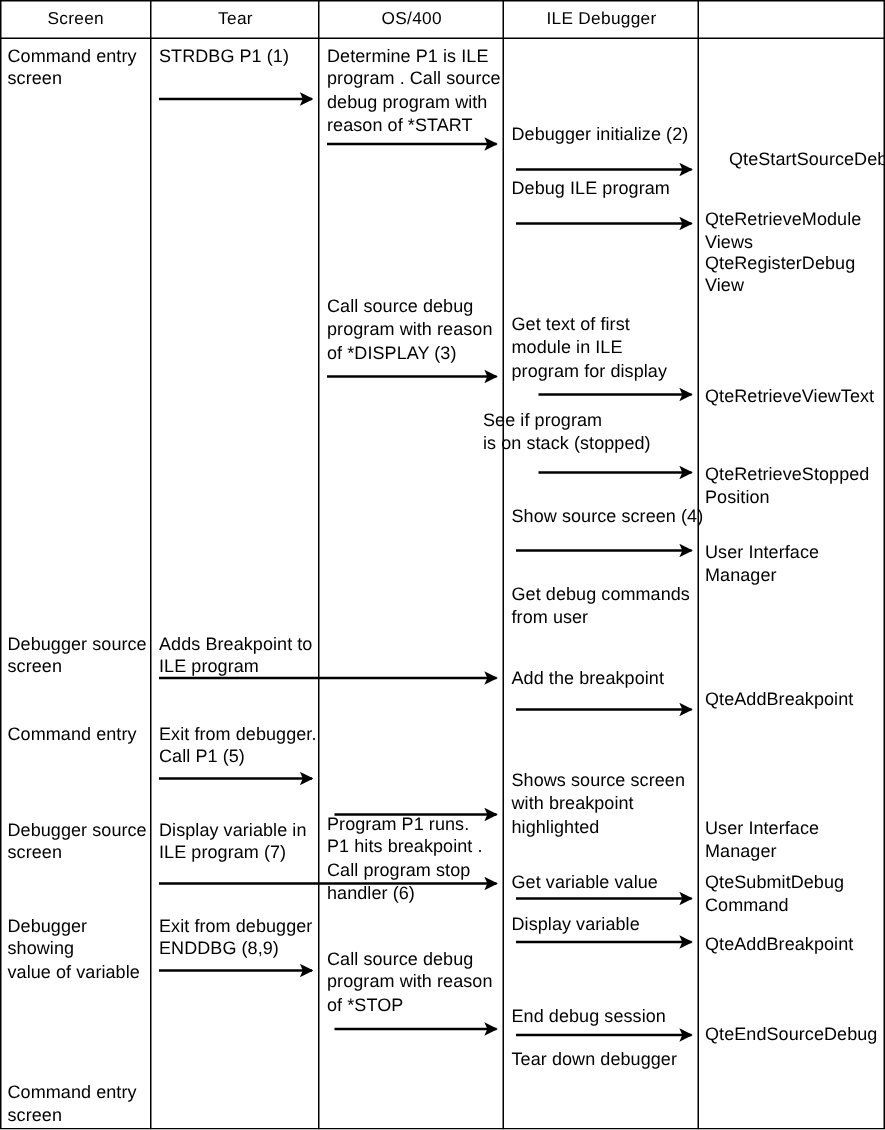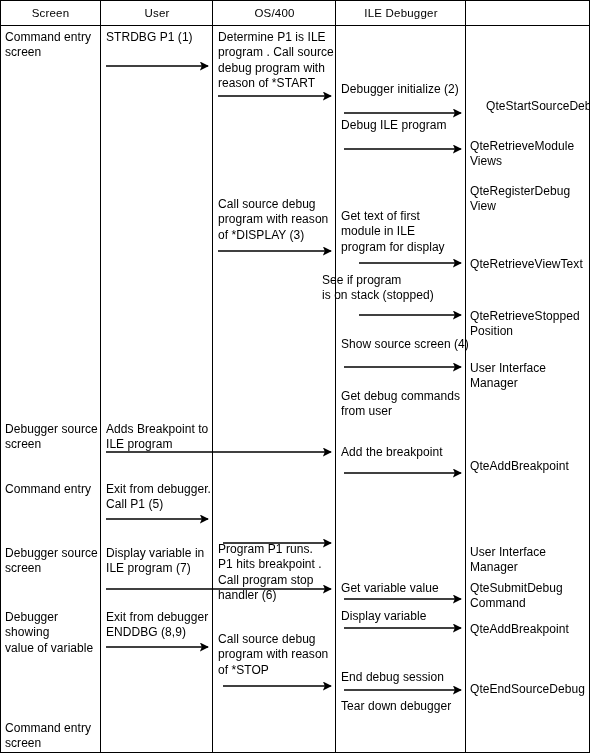--- a/index.html
+++ b/index.html
@@ -56,21 +56,21 @@
 
     <line x1="0" y1="25.5" x2="590" y2="25.5" stroke="#000000" stroke-width="1"></line>
 
     <line x1="100.5" y1="0" x2="100.5" y2="753" stroke="#000000" stroke-width="1"></line>
     <line x1="212.5" y1="0" x2="212.5" y2="753" stroke="#000000" stroke-width="1"></line>
     <line x1="335.5" y1="0" x2="335.5" y2="753" stroke="#000000" stroke-width="1"></line>
     <line x1="465.5" y1="0" x2="465.5" y2="753" stroke="#000000" stroke-width="1"></line>
   </svg>
 
   <div class="col-header" style="left:0px;  width:101px;">Screen</div>
-  <div class="col-header" style="left:101px;width:112px;">User</div>
+  <div class="col-header" style="left:101px;width:112px;">Tear</div>
   <div class="col-header" style="left:213px;width:123px;">OS/400</div>
   <div class="col-header" style="left:336px;width:130px;">ILE Debugger</div>
 
   <div class="cell-text" style="left:5px;  top:30px;  width:96px;">Command entry
 screen</div>
   <div class="cell-text" style="left:5px;  top:422px; width:96px;">Debugger source
 screen</div>
   <div class="cell-text" style="left:5px;  top:482px; width:96px;">Command entry</div>
   <div class="cell-text" style="left:5px;  top:546px; width:96px;">Debugger source
 screen</div>
@@ -108,29 +108,32 @@
   <div class="cell-text" style="left:341px;top:118px; width:126px;">Debug ILE program</div>
   <div class="cell-text" style="left:341px;top:209px; width:126px;">Get text of first
 module in ILE
 program  for display</div>
   <div class="cell-text" style="left:322px;top:273px; width:126px;">See if  program
 is on stack (stopped)</div>
   <div class="cell-text" style="left:341px;top:337px; width:128px;">Show source screen (4)</div>
   <div class="cell-text" style="left:341px;top:389px; width:126px;">Get debug commands
 from user</div>
   <div class="cell-text" style="left:341px;top:445px; width:126px;">Add the breakpoint</div>
+  <div class="cell-text" style="left:341px;top:513px; width:126px;">Shows source screen
+with breakpoint
+highlighted</div>
   <div class="cell-text" style="left:341px;top:581px; width:126px;">Get variable value</div>
   <div class="cell-text" style="left:341px;top:609px; width:126px;">Display variable</div>
   <div class="cell-text" style="left:341px;top:670px; width:126px;">End debug session</div>
   <div class="cell-text" style="left:341px;top:699px; width:126px;">Tear down debugger</div>
 
   <div class="cell-text" style="left:458px;top:99px;  width:120px;margin-left:28px;">QteStartSourceDebug</div>
   <div class="cell-text" style="left:470px;top:139px; width:120px;">QteRetrieveModule
    Views</div>
-  <div class="cell-text" style="left:470px;top:168px; width:120px;margin-top:16px;">QteRegisterDebug
+  <div class="cell-text" style="left:470px;top:168px; width:120px;">QteRegisterDebug
    View</div>
   <div class="cell-text" style="left:470px;top:257px; width:120px;">QteRetrieveViewText</div>
   <div class="cell-text" style="left:470px;top:309px; width:120px;">QteRetrieveStopped
    Position</div>
   <div class="cell-text" style="left:470px;top:361px; width:120px;">User Interface
 Manager</div>
   <div class="cell-text" style="left:470px;top:459px; width:120px;">QteAddBreakpoint</div>
   <div class="cell-text" style="left:470px;top:545px; width:120px;">User Interface
 Manager</div>
   <div class="cell-text" style="left:470px;top:581px; width:120px;">QteSubmitDebug

